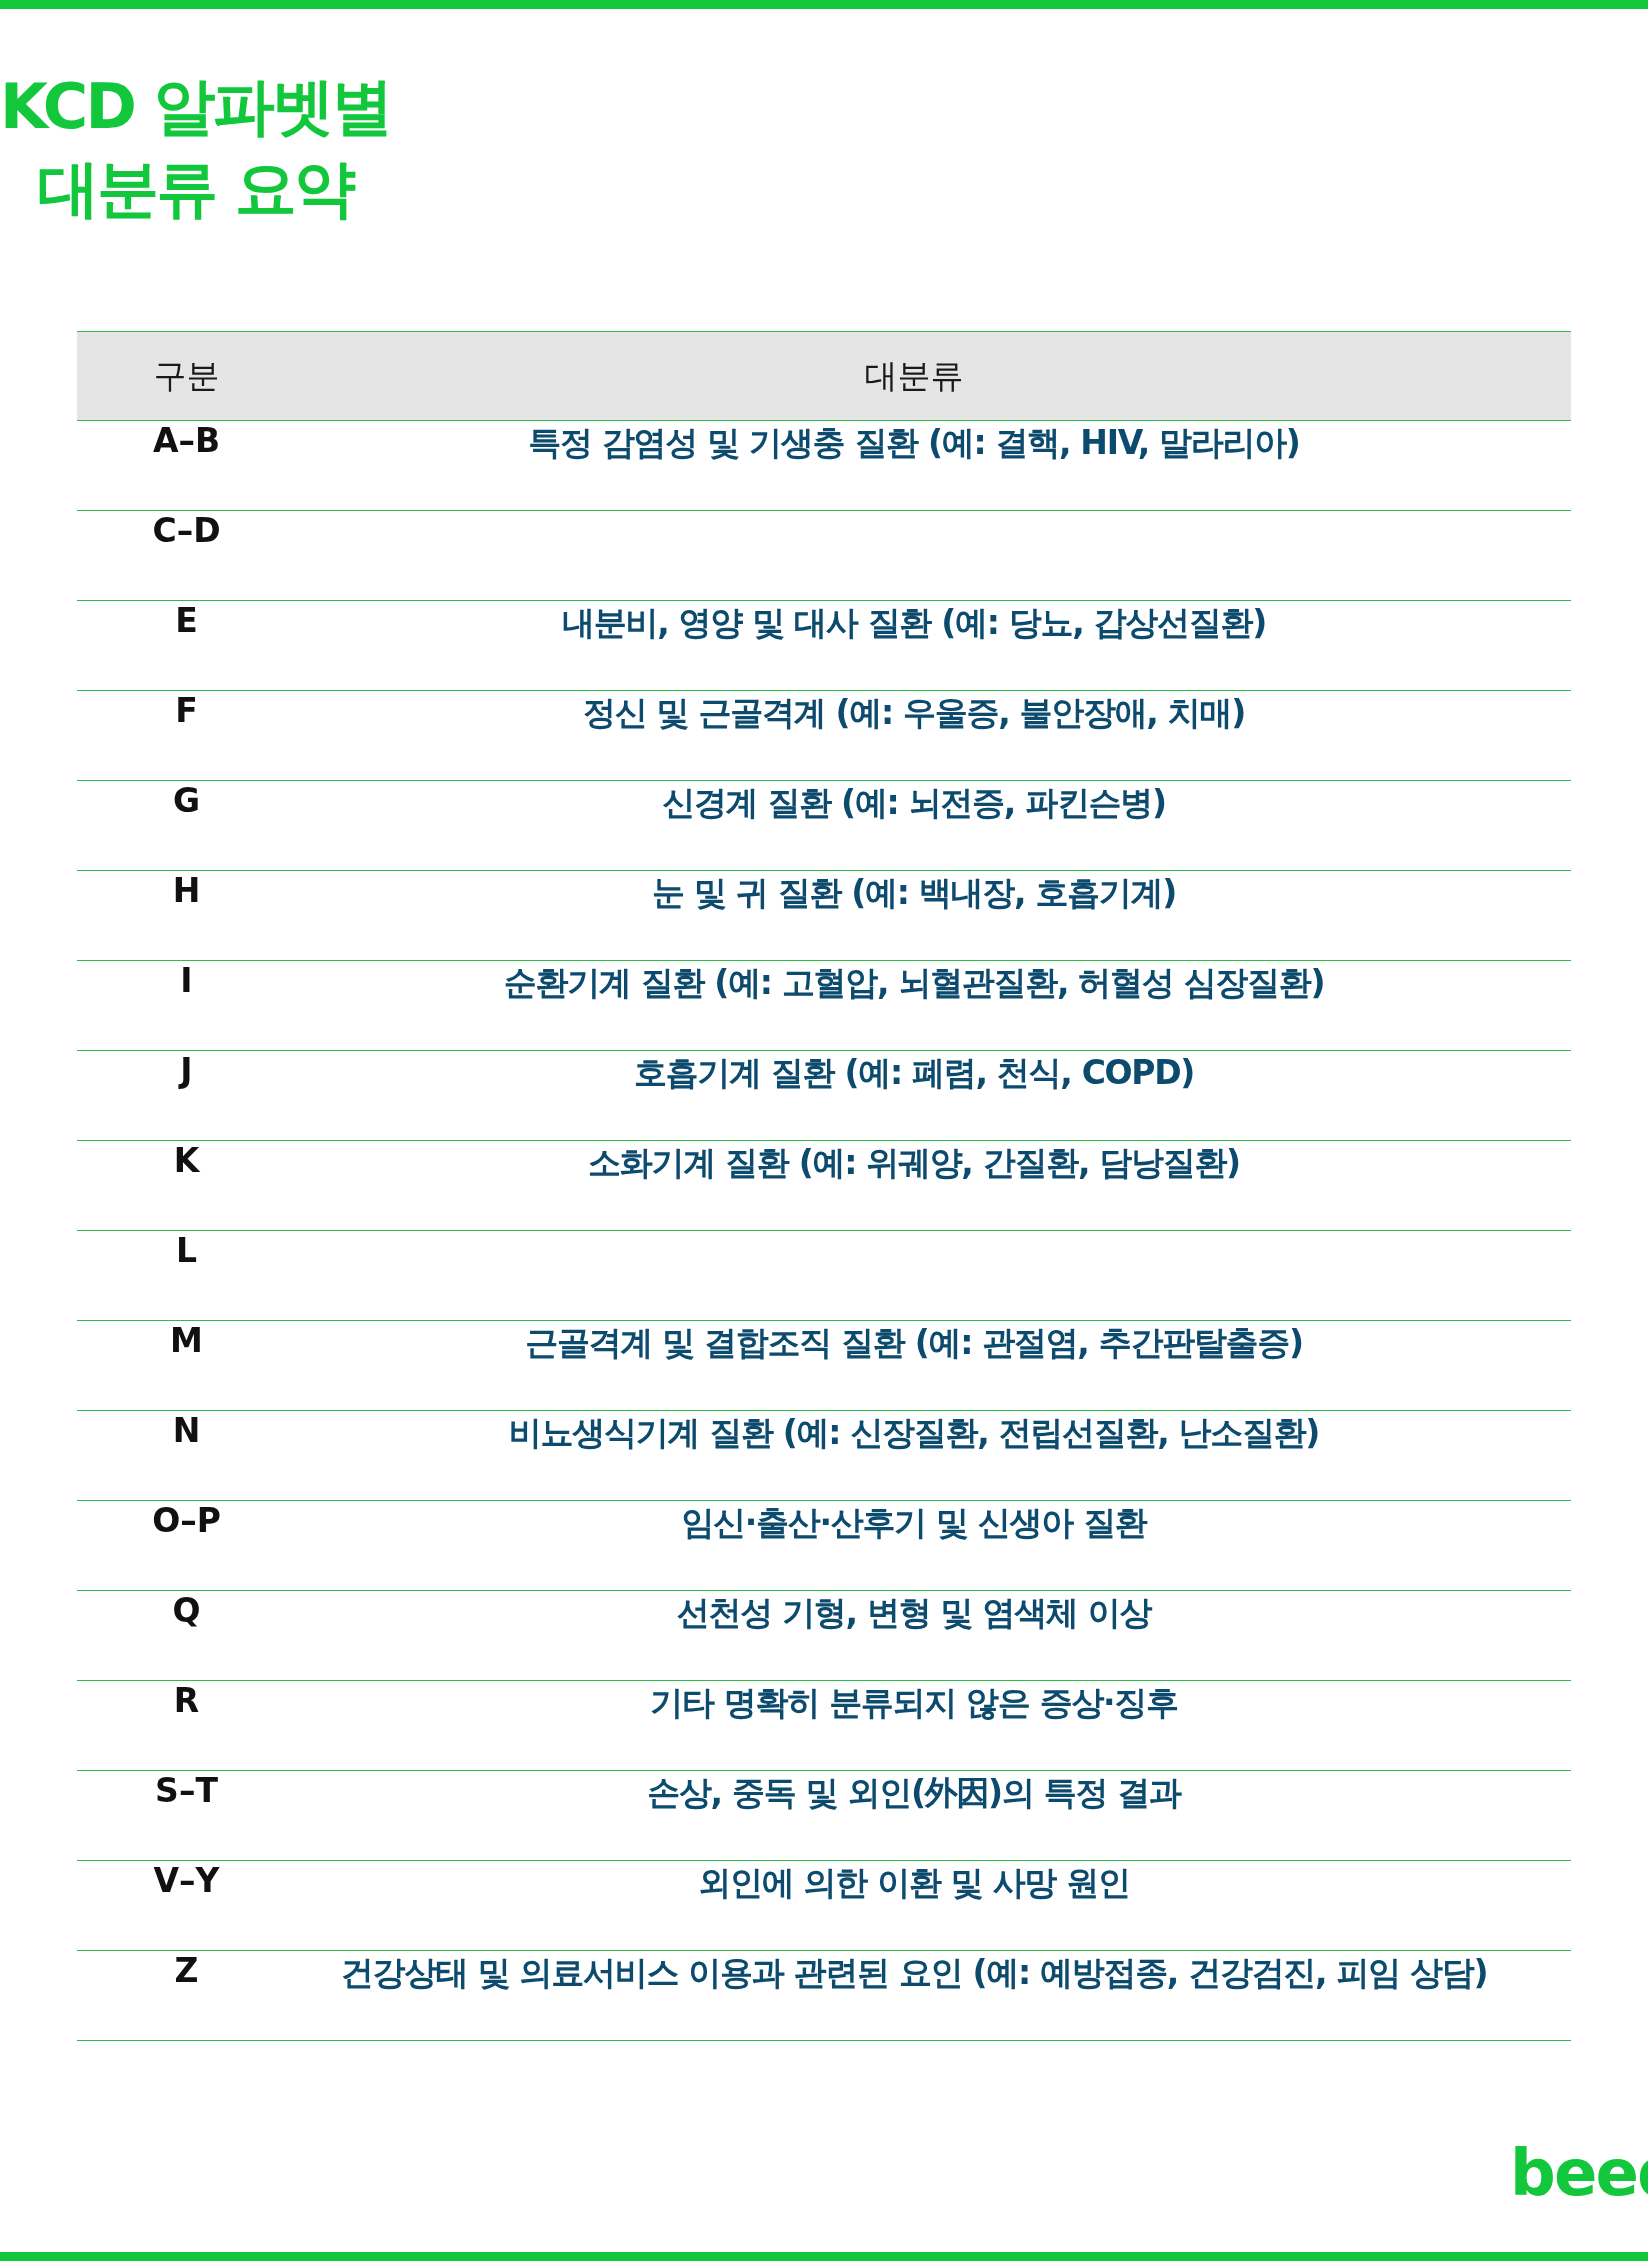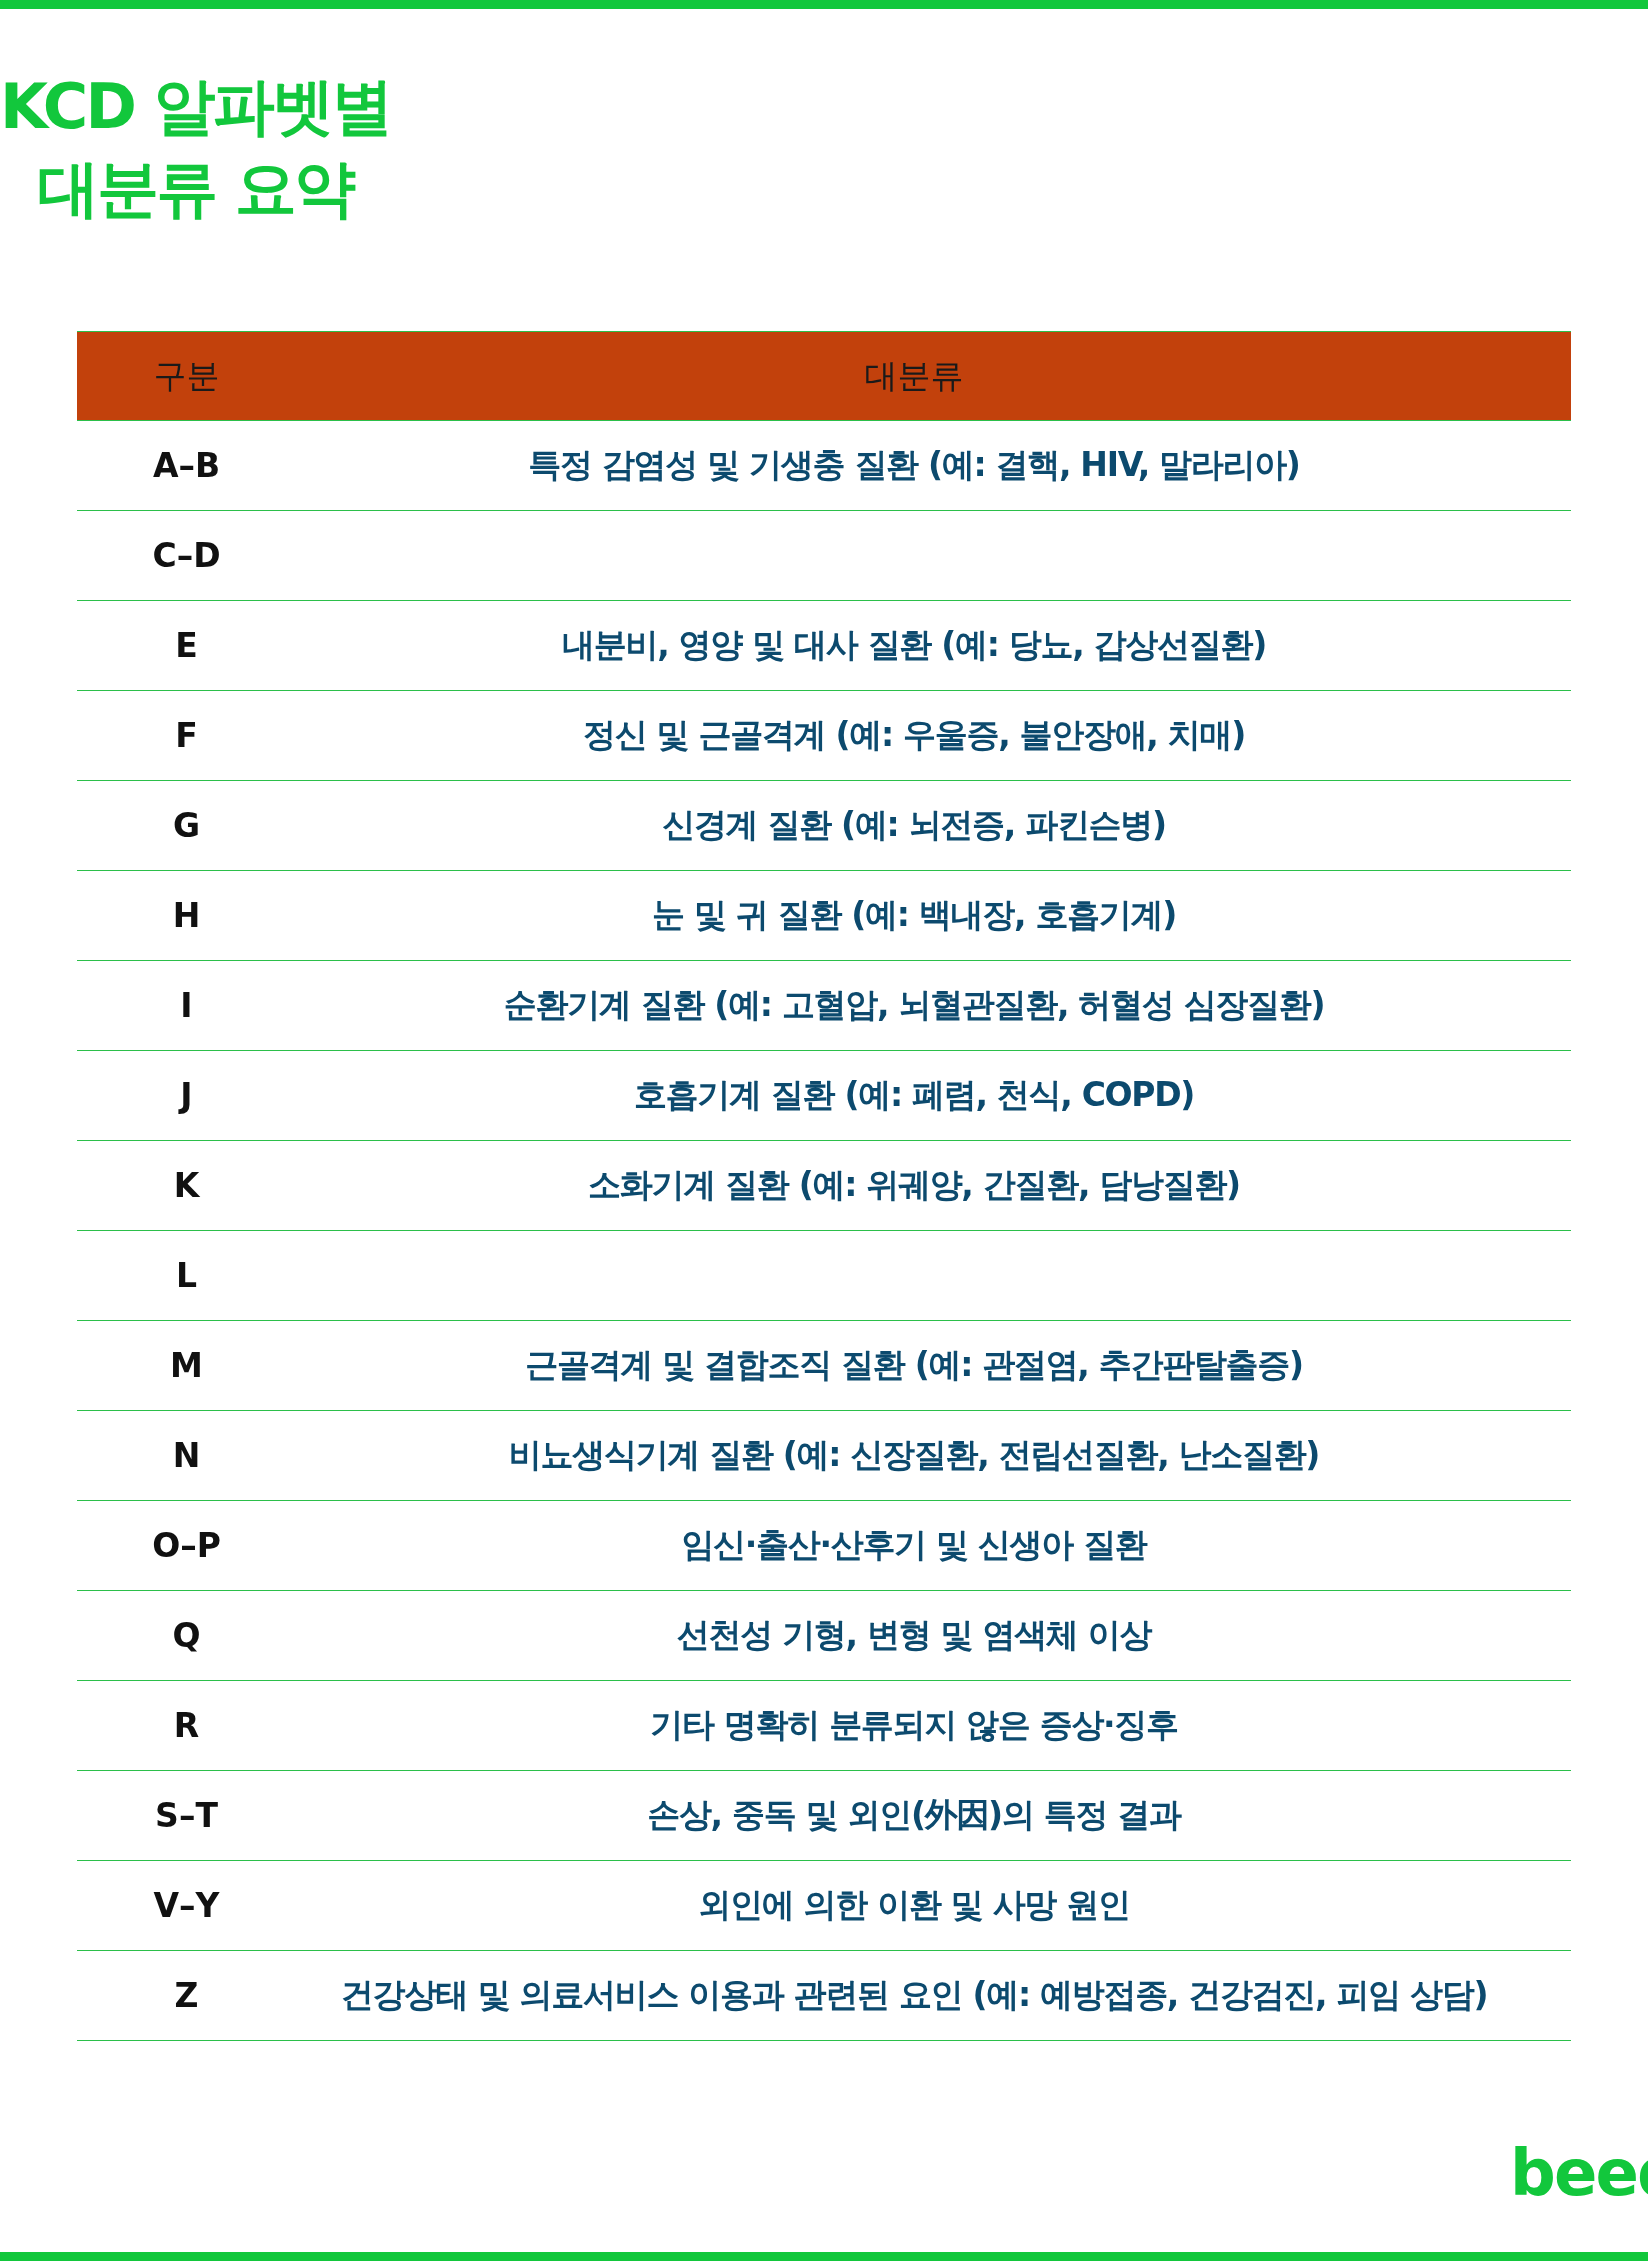--- a/index.html
+++ b/index.html
@@ -41,21 +41,21 @@
     .title span { display: block; text-align: center; }
     .table {
       position: absolute;
       left: 77px;
       top: 331px;
       width: 1494px;
       border-collapse: collapse;
     }
     .table-header {
       height: 90px;
-      background: #c2410c;
+      background: #e5e5e5;
       border-top: 1.9px solid #2bbf4a;
       border-bottom: 1.9px solid #2bbf4a;
       box-sizing: border-box;
       display: flex;
       align-items: center;
     }
     .col-code {
       width: 219px;
       text-align: center;
       flex: none;
@@ -69,21 +69,21 @@
     .table-header .col-desc {
       font-size: 33px;
       font-weight: normal;
       color: #1a1a1a;
     }
     .table-row {
       height: 90px;
       border-bottom: 1.9px solid #2bbf4a;
       box-sizing: border-box;
       display: flex;
-      align-items: center;
+      align-items: flex-start;
     }
     .table-row .col-code {
       font-size: 33px;
       font-weight: bold;
       color: #111111;
     }
     .table-row .col-desc {
       font-size: 33px;
       font-weight: bold;
       letter-spacing: -1.3px;

